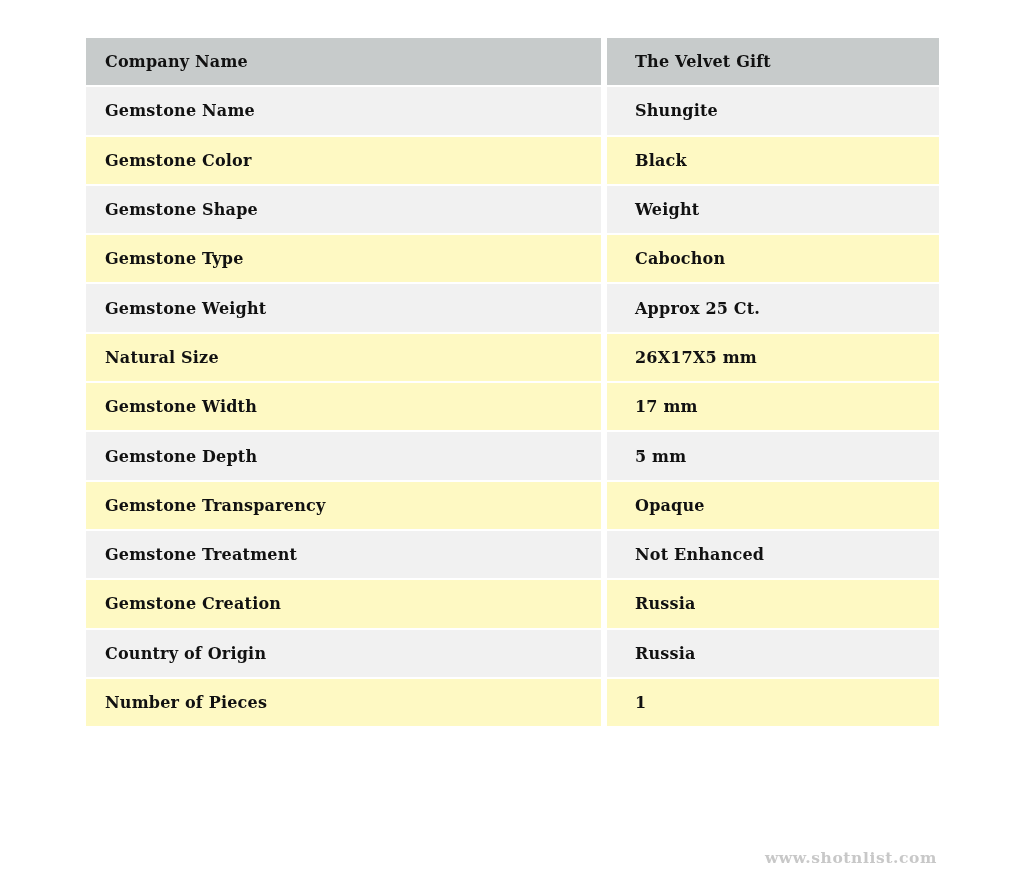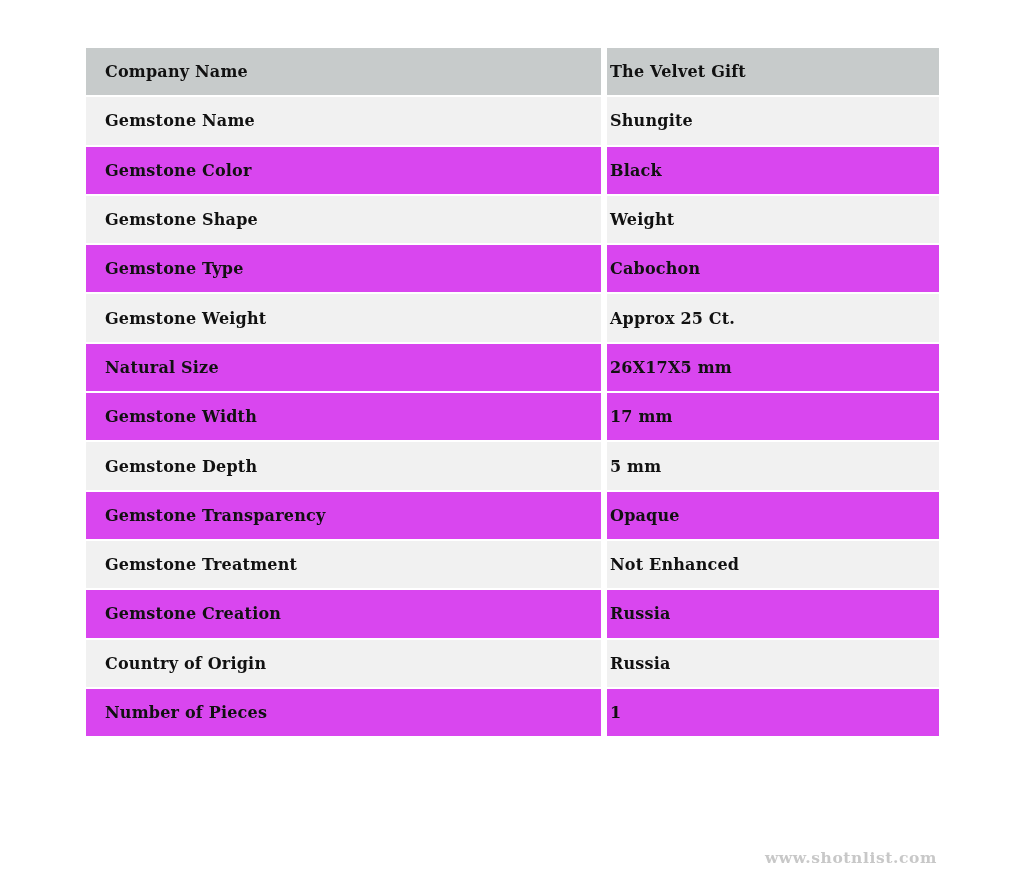--- a/index.html
+++ b/index.html
@@ -5,44 +5,44 @@
   * { margin: 0; padding: 0; box-sizing: border-box; }
   html, body { width: 1024px; height: 882px; background: #ffffff; }
   body {
     position: relative;
     font-family: "DejaVu Serif", "Liberation Serif", serif;
     overflow: hidden;
   }
   .spec-table {
     position: absolute;
     left: 86px;
-    top: 48px;
+    top: 38px;
     width: 853px;
     border-collapse: separate;
     border-spacing: 0;
     table-layout: fixed;
   }
   .spec-table td {
     height: 49.3px;
     vertical-align: middle;
     font-weight: bold;
     font-size: 16px;
     letter-spacing: 0.2px;
     color: #111111;
     border-bottom: 2px solid #ffffff;
     white-space: nowrap;
     overflow: hidden;
   }
   .spec-table col.c1 { width: 521px; }
   .spec-table col.c2 { width: 332px; }
   td.label-cell { padding-left: 19px; border-right: 6px solid #ffffff; }
-  td.value-cell { padding-left: 3px; }
+  td.value-cell { padding-left: 28px; }
   tr.header-row td { background: #c7cbcb; }
   tr.alt td { background: #f1f1f1; }
-  tr.plain td { background: #d946ef; }
+  tr.plain td { background: #fef9c3; }
   .watermark {
     position: absolute;
     right: 87px;
     top: 848px;
     font-weight: bold;
     font-size: 15.5px;
     letter-spacing: 0.6px;
     color: #c8c8c8;
   }
 </style>

